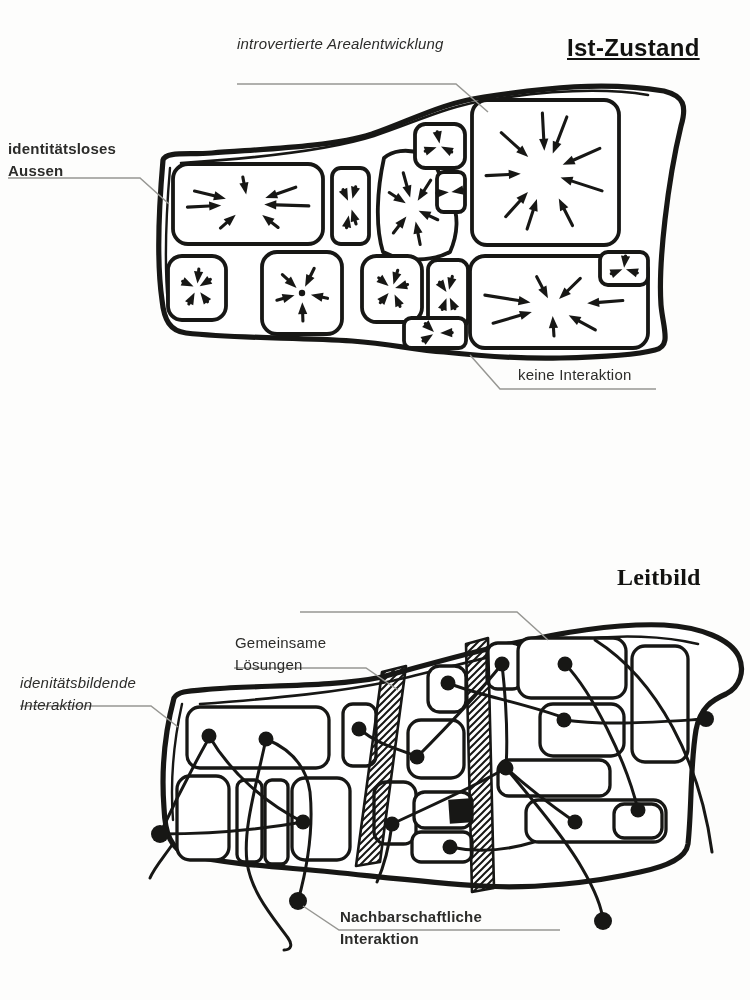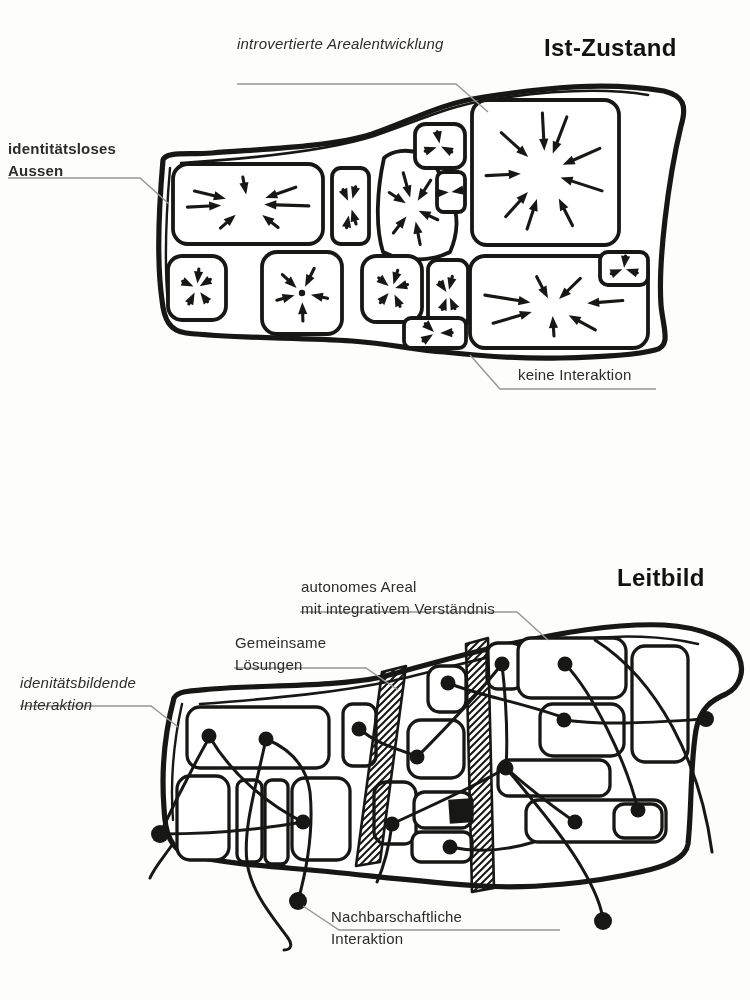--- a/index.html
+++ b/index.html
@@ -250,50 +250,46 @@
         <polyline points="237,84 456,84 488,112" fill="none" stroke="#979793" stroke-width="1.5"></polyline>
         <polyline points="8,178 140,178 169,204" fill="none" stroke="#979793" stroke-width="1.5"></polyline>
         <polyline points="470,355 500,389 656,389" fill="none" stroke="#979793" stroke-width="1.5"></polyline>
         <polyline points="300,612 517,612 548,640" fill="none" stroke="#979793" stroke-width="1.5"></polyline>
         <polyline points="234,668 366,668 398,690" fill="none" stroke="#979793" stroke-width="1.5"></polyline>
         <polyline points="20,706 151,706 178,727" fill="none" stroke="#979793" stroke-width="1.5"></polyline>
         <polyline points="303,906 339,930 560,930" fill="none" stroke="#979793" stroke-width="1.5"></polyline>
       </g>
     </svg>
 
-  <div class="title" style="left:544px;top:34px;">Ist-Zustand</div>
+  <div class="title" style="left:567px;top:34px;text-decoration:underline;">Ist-Zustand</div>
 
   <div class="lbl" style="left:237px;top:33px;font-style:italic;">
     <div>introvertierte Arealentwicklung</div>
   </div>
 
   <div class="lbl" style="left:8px;top:138px;font-weight:bold;">
     <div>identitätsloses</div>
     <div>Aussen</div>
   </div>
 
   <div class="lbl" style="left:518px;top:364px;">
     <div>keine Interaktion</div>
   </div>
 
-  <div class="title" style="left:617px;top:564px;">Leitbild</div>
-
-  <div class="lbl" style="left:301px;top:576px;">
-    <div>autonomes Areal</div>
-    <div>mit integrativem Verständnis</div>
-  </div>
+  <div class="title" style="left:617px;top:564px;font-family:Liberation Serif, serif;">Leitbild</div>
+
 
   <div class="lbl" style="left:235px;top:632px;">
     <div>Gemeinsame</div>
     <div>Lösungen</div>
   </div>
 
   <div class="lbl" style="left:20px;top:672px;font-style:italic;">
     <div>idenitätsbildende</div>
     <div>Interaktion</div>
   </div>
 
-  <div class="lbl" style="left:331px;top:906px;">
+  <div class="lbl" style="left:340px;top:906px;font-weight:bold;">
     <div>Nachbarschaftliche</div>
     <div>Interaktion</div>
   </div>
 
 </div>
 
 </body></html>

